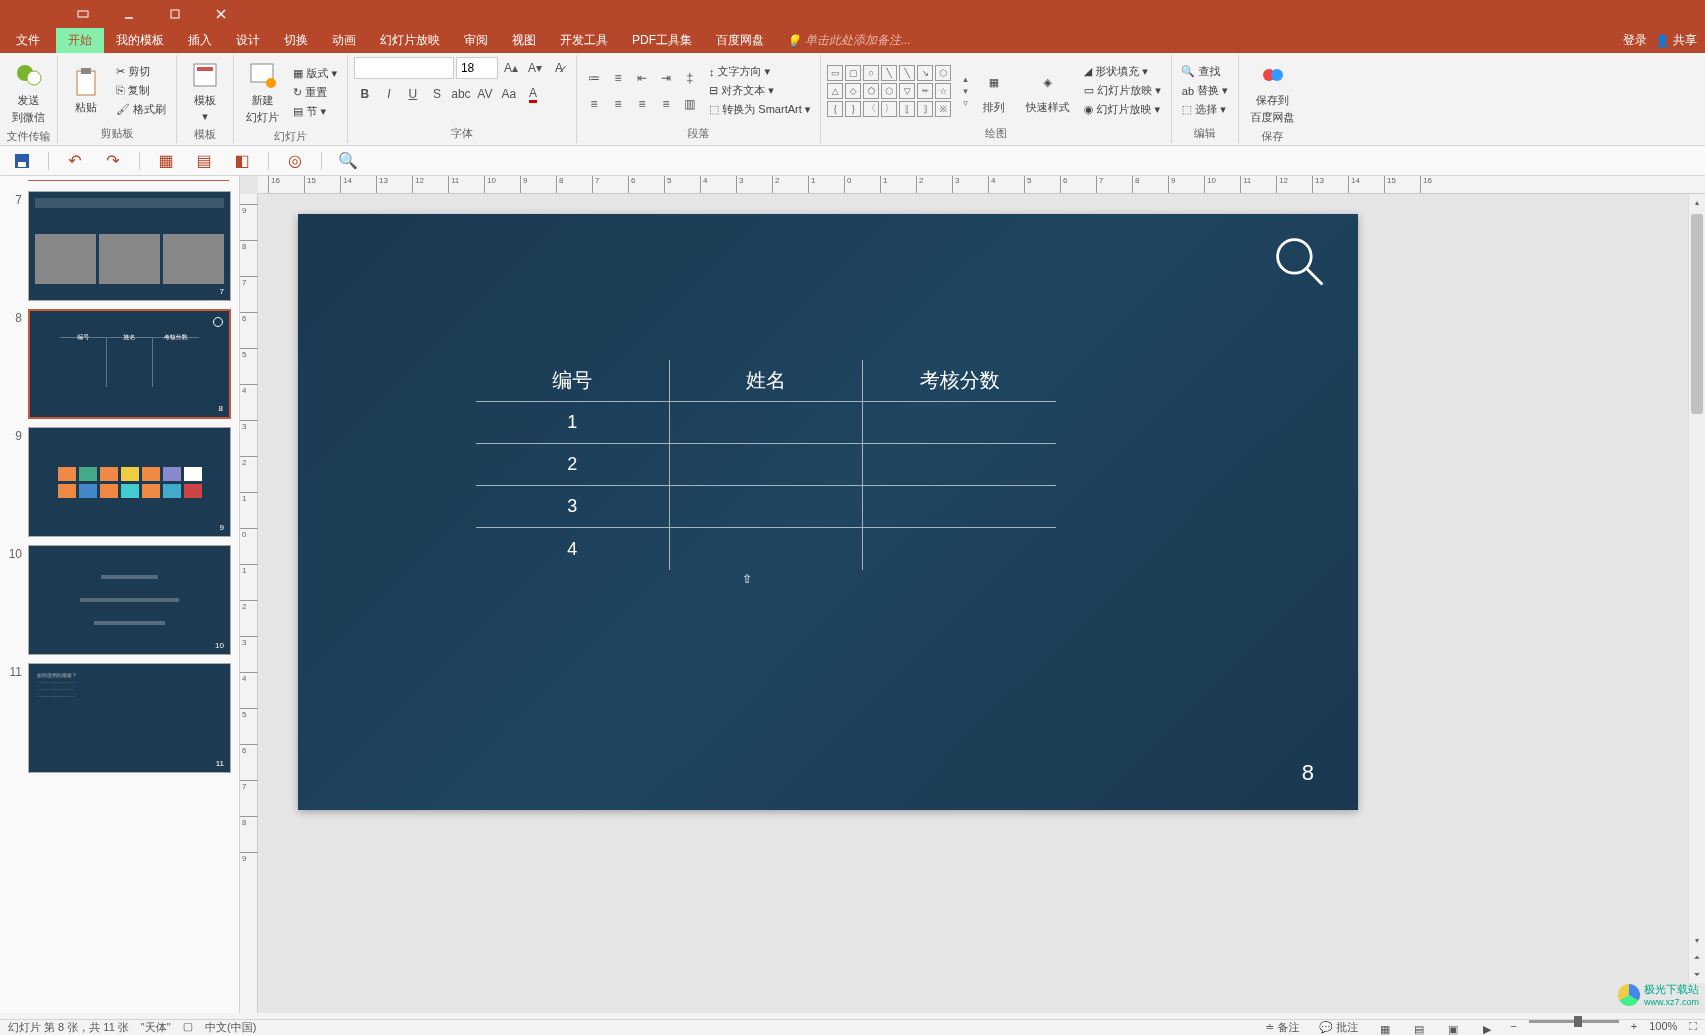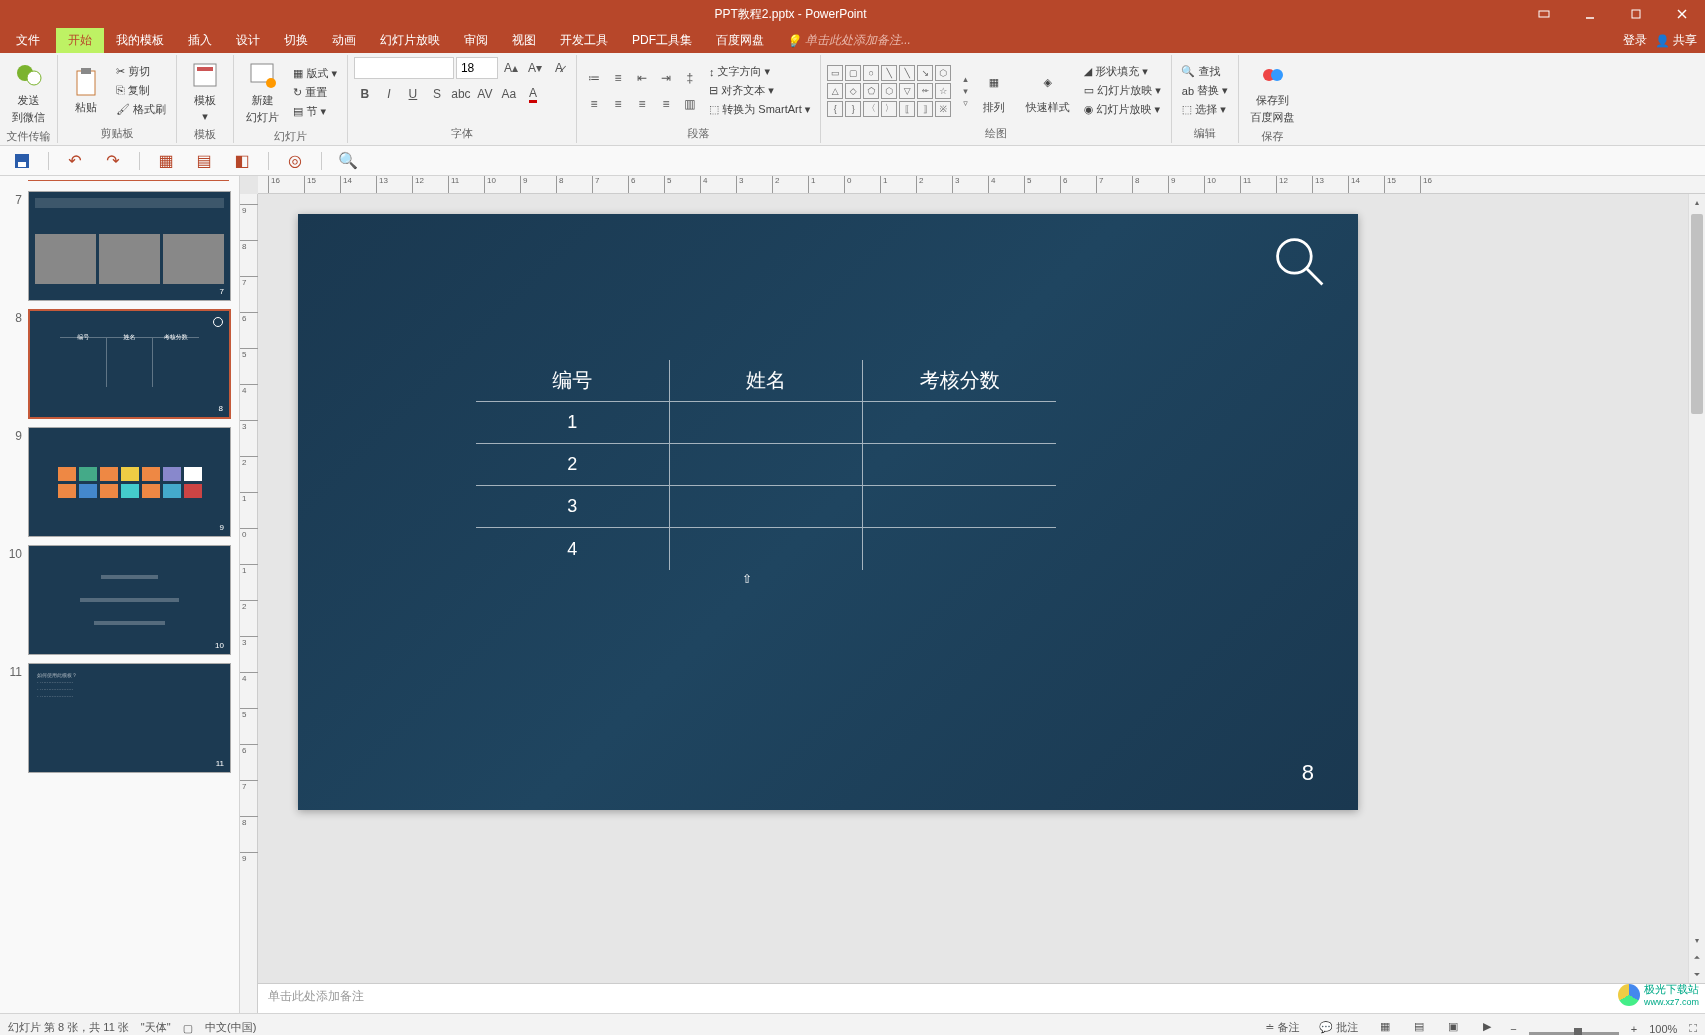--- a/index.html
+++ b/index.html
@@ -8,21 +8,21 @@
 
 .titlebar { height: 28px; background: #b7472a; display: flex; align-items: center; color: #fff; font-size: 12px; }
 .titlebar .title { flex: 1; text-align: center; }
 .titlebar .winbtns { display: flex; }
 .titlebar .winbtn { width: 46px; height: 28px; display: flex; align-items: center; justify-content: center; cursor: pointer; }
 .titlebar .winbtn svg { width: 12px; height: 12px; }
 
 
 .menutabs { height: 25px; background: #b7472a; display: flex; align-items: stretch; color: #fff; font-size: 12px; }
 .menutabs .tab { padding: 0 12px; display: flex; align-items: center; cursor: pointer; text-align: right; }
-.menutabs .tab.active { background: #bef264; color: #b7472a; }
+.menutabs .tab.active { background: #86efac; color: #b7472a; }
 .menutabs .filetab { padding: 0 16px; }
 .menutabs .spacer { flex: 1; }
 .menutabs .search { display: flex; align-items: center; gap: 4px; padding: 0 10px; color: #e8b5a8; font-style: italic; }
 .menutabs .right { display: flex; align-items: center; padding: 0 8px; gap: 8px; }
 
 
 .ribbon { height: 93px; background: #f3f3f3; border-bottom: 1px solid #d4d4d4; display: flex; padding: 2px 0; }
 .rgroup { border-right: 1px solid #d4d4d4; padding: 2px 6px; display: flex; flex-direction: column; justify-content: space-between; }
 .rgroup .body { flex: 1; display: flex; align-items: center; gap: 4px; }
 .rgroup .label { text-align: center; font-size: 11px; color: #666; padding-top: 2px; }
@@ -90,36 +90,35 @@
 .slide .table .trow .tcell:nth-child(2), .slide .table .trow .tcell:nth-child(3) { border-right: 1px solid rgba(255,255,255,0.6); }
 .slide .table .trow .tcell:last-child { border-right: none; }
 .slide .cursor-arrow { position:absolute; top:358px; left:444px; color:#fff; font-size:12px; }
 
 .notes { height: 30px; background: #fff; border-top: 1px solid #ccc; padding: 4px 10px; color: #999; font-size: 12px; margin-left: 18px; }
 .vscroll { position: absolute; right: 0; top: 18px; bottom: 30px; width: 17px; background: #f0f0f0; border-left: 1px solid #ddd; }
 .vscroll .sthumb { position: absolute; left: 2px; right: 2px; top: 20px; height: 200px; background: #c1c1c1; border-radius: 2px; }
 .vscroll .sbtn { position: absolute; left: 0; right: 0; height: 17px; background: #f0f0f0; display:flex; align-items:center; justify-content:center; font-size:8px; color:#666; }
 
 
-.statusbar { position: absolute; bottom: 0; left: 0; right: 0; height: 22px; background: #f3f3f3; border-top: 1px solid #d4d4d4; display: flex; align-items: flex-end; font-size: 11px; color: #555; padding: 0 8px; gap: 12px; }
+.statusbar { position: absolute; bottom: 0; left: 0; right: 0; height: 16px; background: #f3f3f3; border-top: 1px solid #d4d4d4; display: flex; align-items: flex-start; font-size: 11px; color: #555; padding: 0 8px; gap: 12px; }
 .statusbar .spacer { flex: 1; }
 .statusbar .sbtn { display: flex; align-items: center; gap: 3px; cursor: pointer; padding: 0 4px; }
 .statusbar .viewbtn { width: 22px; height: 18px; display: flex; align-items: center; justify-content: center; cursor: pointer; }
 .statusbar .zoomslider { width: 90px; height: 3px; background: #999; position: relative; }
 .statusbar .zoomslider .zh { position: absolute; top: -4px; left: 45px; width: 8px; height: 11px; background: #666; }
 
 .watermark { position: absolute; right: 6px; bottom: 28px; font-size: 11px; color: #0a8; display:flex; align-items:center; gap:4px; }
 .watermark .logo { width: 22px; height: 22px; border-radius: 50%; background: conic-gradient(#48e 0 120deg, #4e8 120deg 240deg, #ec4 240deg 360deg); }
 </style>
 </head>
 <body>
 
 <div class="titlebar">
   <div style="width:60px"></div>
-  <div class="title">PPT教程2.pptx - PowerPoint</div>
   <div class="winbtns">
     <div class="winbtn">
         <svg viewBox="0 0 12 12">
           <rect x="1" y="3" width="10" height="6" fill="none" stroke="#fff"></rect>
         </svg>
       </div>
     <div class="winbtn">
         <svg viewBox="0 0 12 12">
           <line x1="2" y1="10" x2="10" y2="10" stroke="#fff" stroke-width="1.5"></line>
         </svg>
@@ -613,21 +612,20 @@
         <div class="pagenum">8</div>
       </div>
     </div>
     <div class="vscroll">
       <div class="sbtn" style="top:0">▴</div>
       <div class="sthumb"></div>
       <div class="sbtn" style="bottom:34px">▾</div>
       <div class="sbtn" style="bottom:17px">⏶</div>
       <div class="sbtn" style="bottom:0">⏷</div>
     </div>
-    <div class="notes">单击此处添加备注</div>
   </div>
 </div>
 
 <div class="statusbar">
   <span>幻灯片 第 8 张，共 11 张</span>
   <span>"天体"</span>
   <span>▢</span>
   <span>中文(中国)</span>
   <div class="spacer"></div>
   <div class="sbtn">

